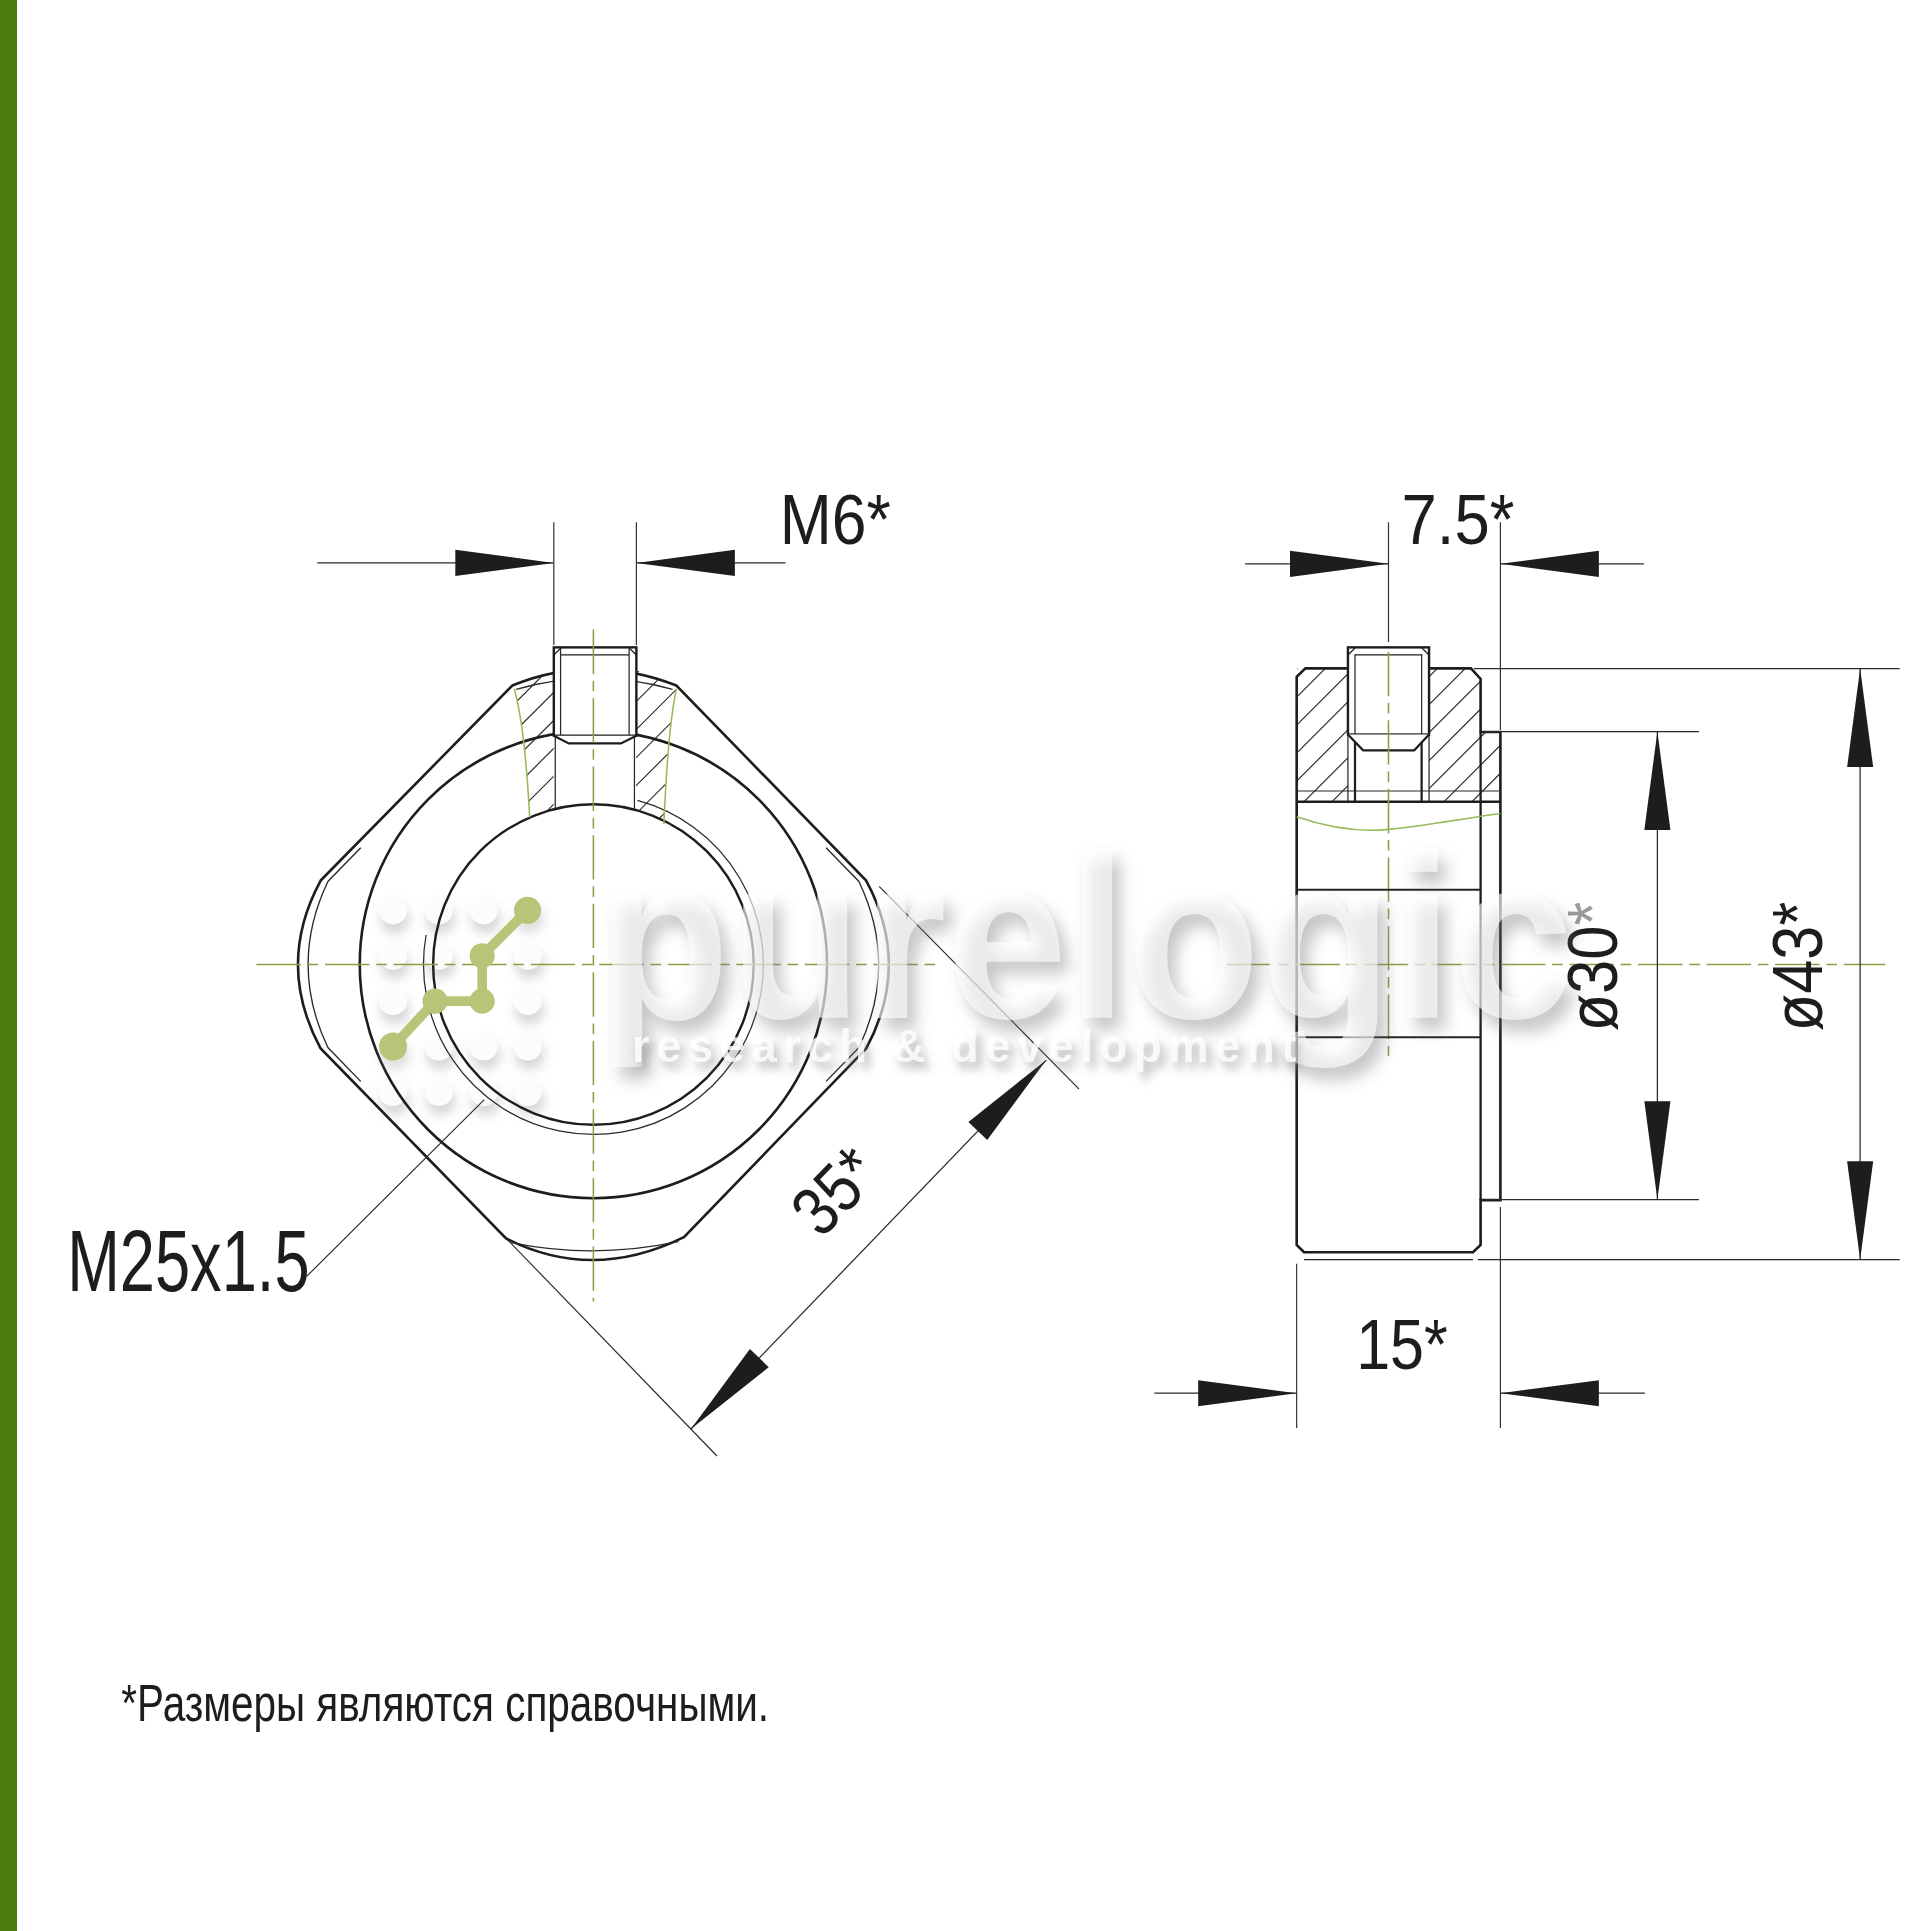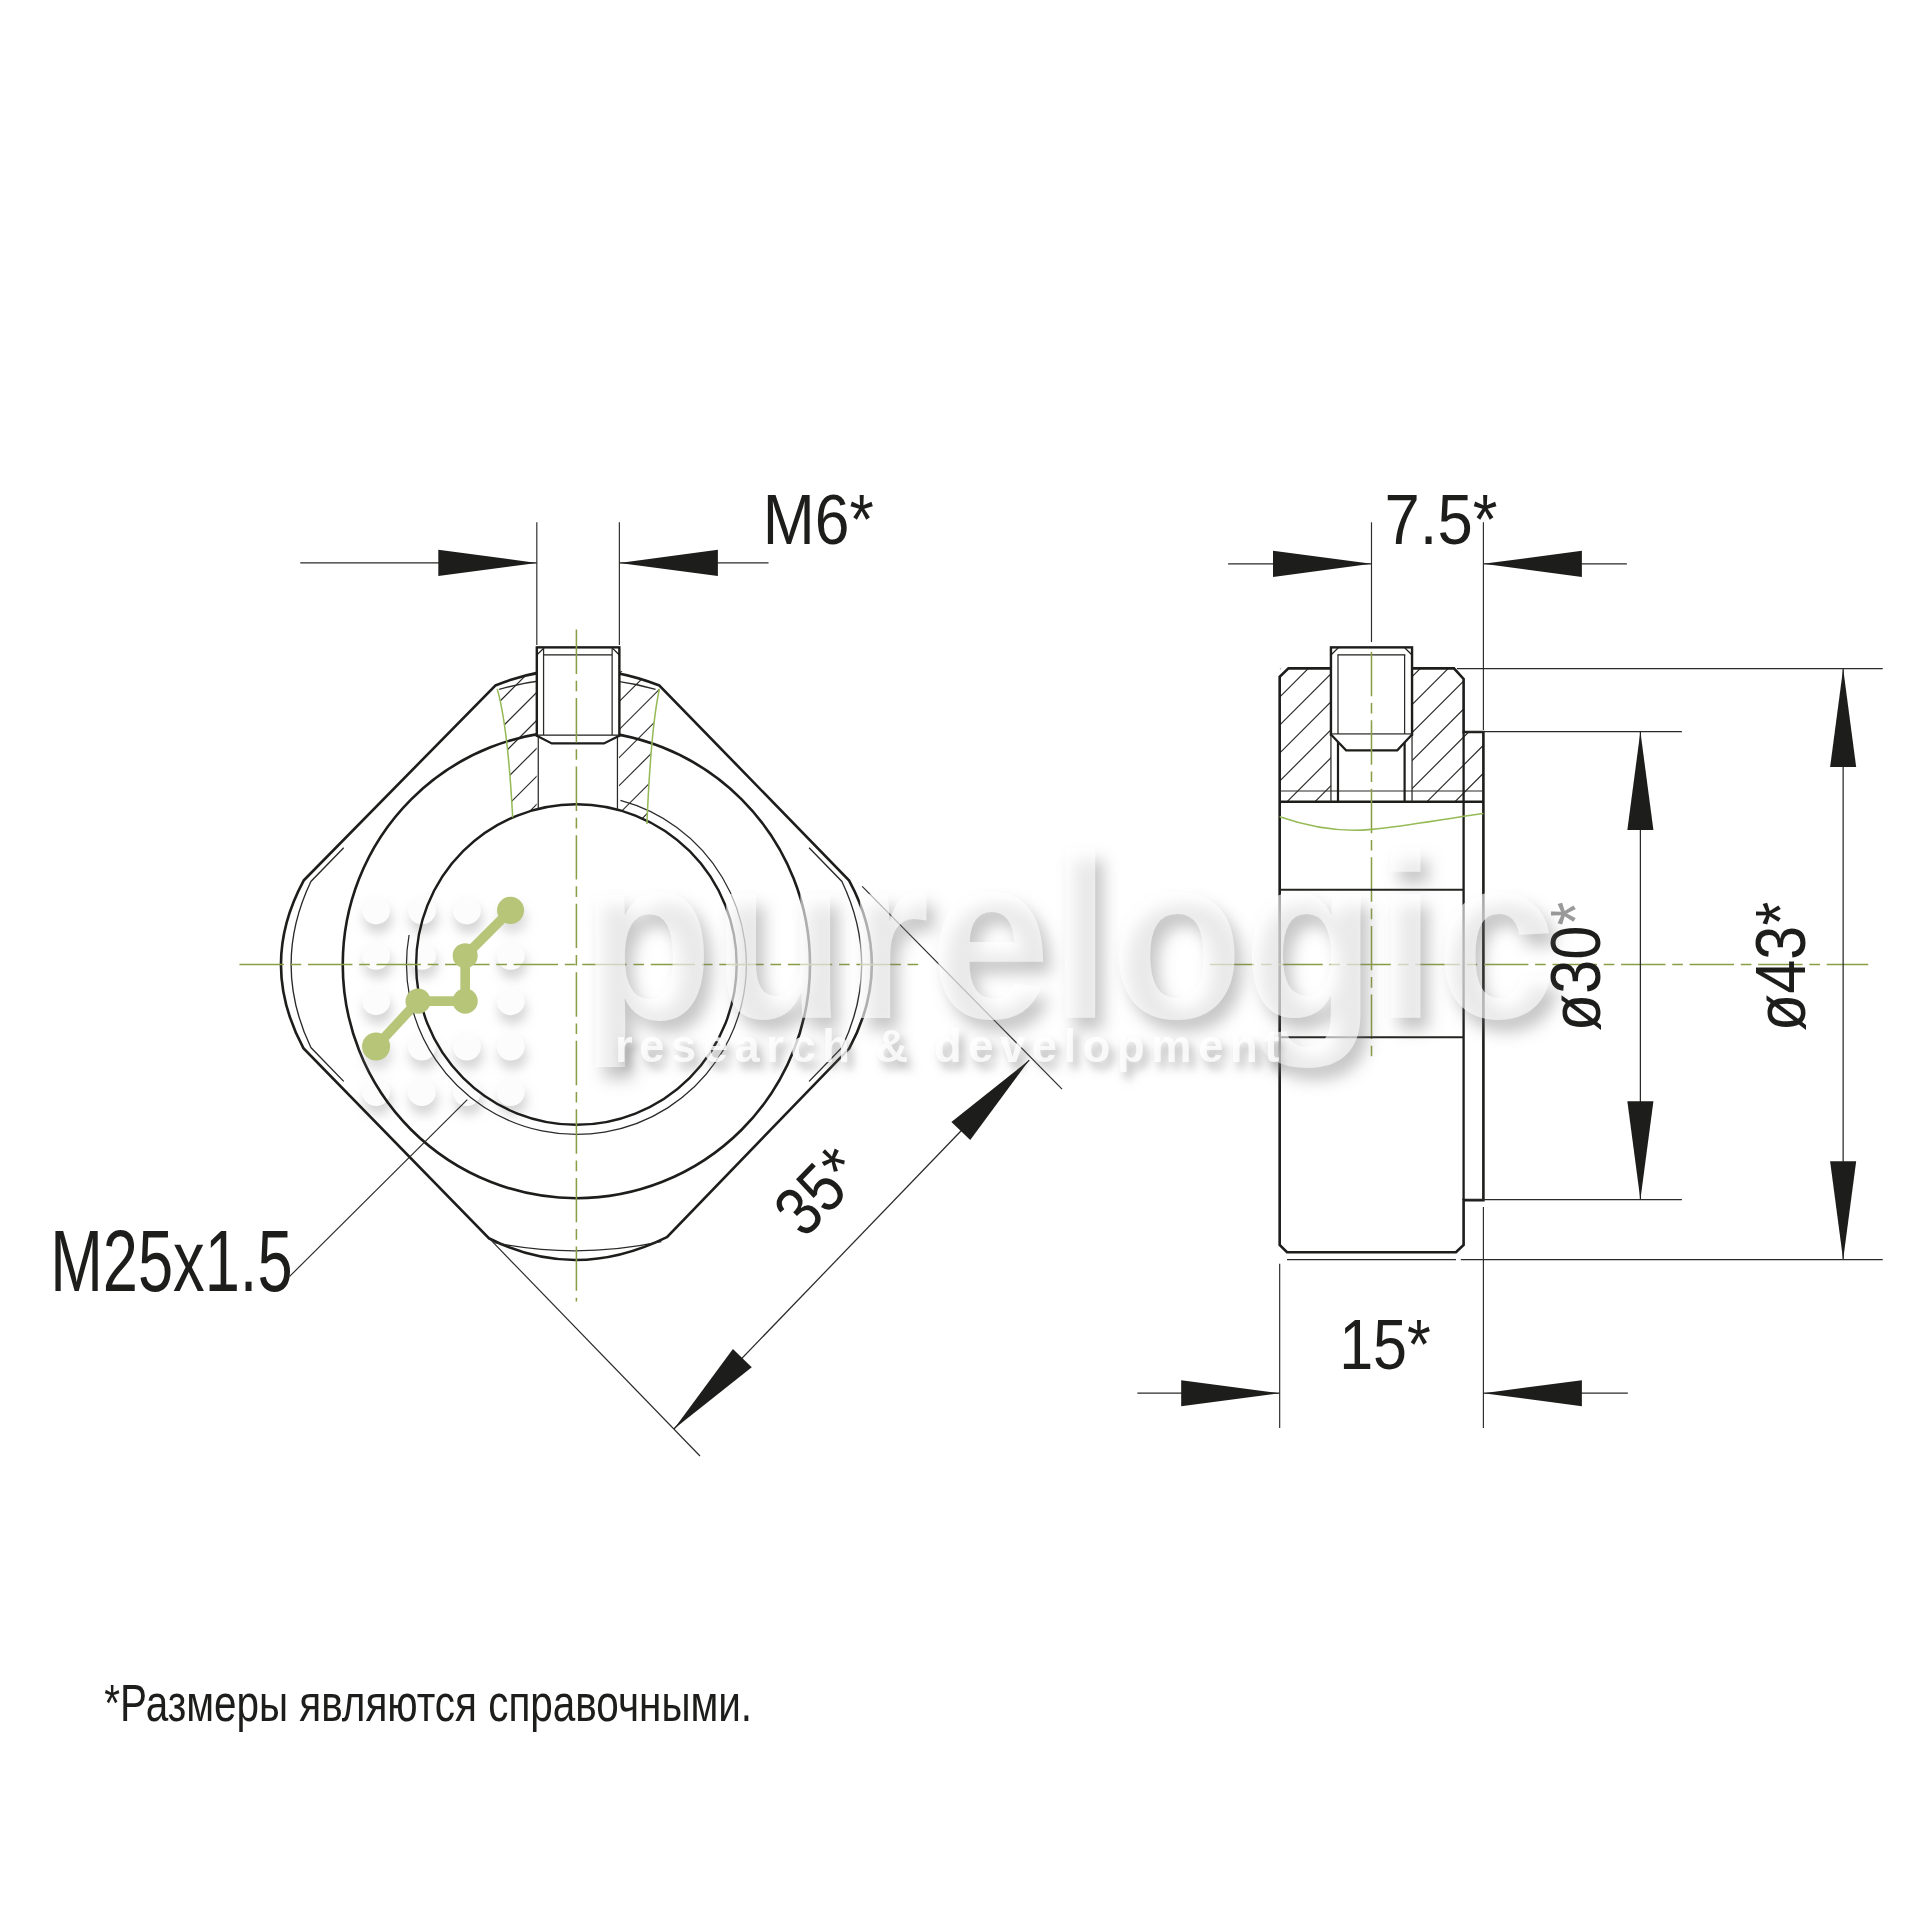--- a/index.html
+++ b/index.html
@@ -1,16 +1,16 @@
 <!DOCTYPE html>
 <html><head>
 <meta charset="utf-8">
 <style>
 html,body{margin:0;padding:0;background:#ffffff;}
-#page{width:1569px;height:1931px;position:relative;background:#d946ef;}
+#page{width:1569px;height:1931px;position:relative;background:#4d7c0f;padding-left:17px;}
 text{font-family:"Liberation Sans",sans-serif;}
 </style>
 </head>
 <body>
 <div id="page">
 <svg width="1931" height="1931" viewBox="0 0 2000 2000">
 <rect x="0" y="0" width="2000" height="2000" fill="#ffffff"></rect>
 <defs>
         <filter id="blur1" x="-80%" y="-80%" width="300%" height="300%">
           <feGaussianBlur stdDeviation="5.5"></feGaussianBlur>

